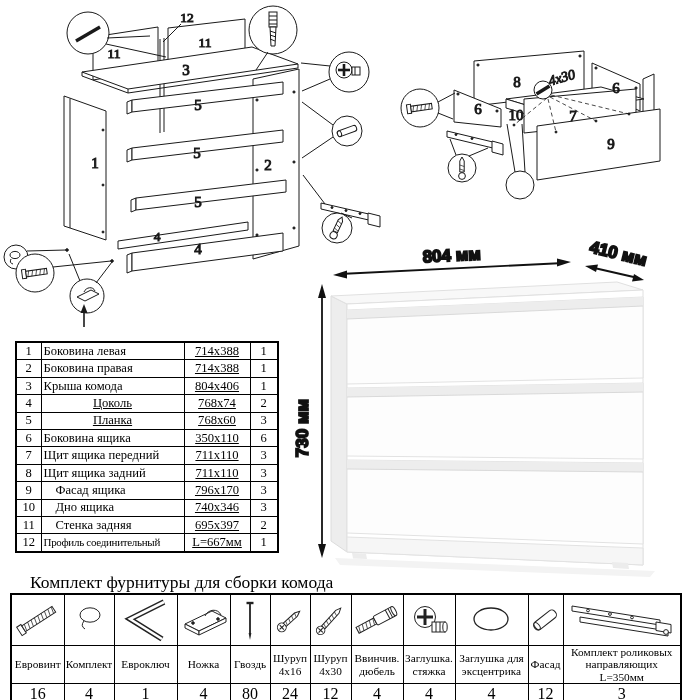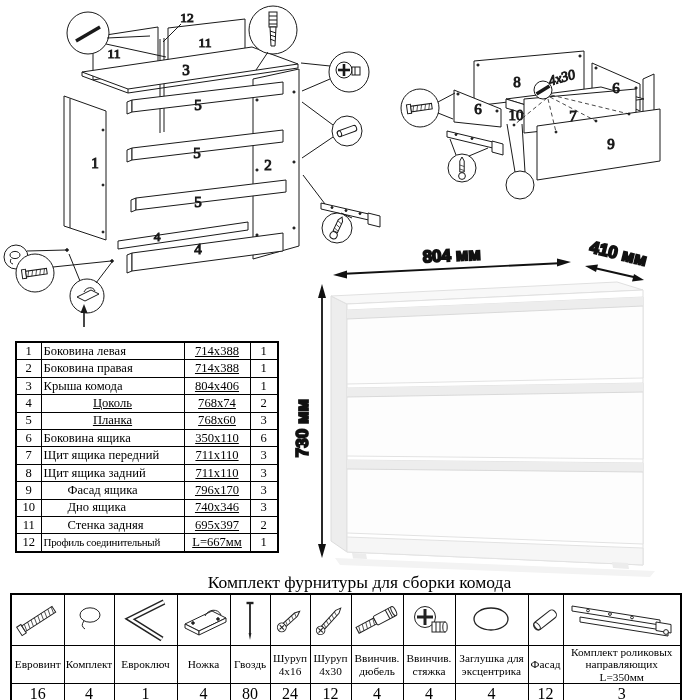--- a/index.html
+++ b/index.html
@@ -9,25 +9,25 @@
   .num{font-family:"Liberation Serif", serif;font-size:15px;fill:#111;}
   .numsm{font-family:"Liberation Serif", serif;font-size:13.5px;fill:#111;}
   .dim{font-family:"Liberation Sans", sans-serif;font-weight:bold;font-size:17px;fill:#111;}
   .note{font-family:"Liberation Serif", serif;font-style:italic;font-size:14px;fill:#111;}
 
   table.parts{position:absolute;left:15px;top:341px;z-index:2;border-collapse:collapse;
       border:2px solid #000;table-layout:fixed;width:262px;background:#fff;}
   table.parts td{border:1px solid #000;height:16.4px;padding:0 2px;font-size:12.6px;
       line-height:1;white-space:nowrap;overflow:hidden;}
   table.parts td.c{text-align:center;padding:0;}
-  table.parts td.ind{padding-left:26px;}
+  table.parts td.ind{padding-left:14px;}
   table.parts td.cen{text-align:center;text-decoration:underline;}
   table.parts td.cond{font-size:11px;letter-spacing:-0.3px;}
 
-  .hw-title{position:absolute;left:30px;top:572px;width:659px;z-index:2;text-align:center;
+  .hw-title{position:absolute;left:30px;top:572px;width:659px;z-index:2;
       font-size:17.5px;font-family:"Liberation Serif", serif;}
 
   table.hw{position:absolute;left:10px;top:593px;z-index:2;border-collapse:collapse;
       border:2px solid #000;table-layout:fixed;width:670px;background:#fff;}
   table.hw td{border:1px solid #000;text-align:center;vertical-align:middle;padding:0;}
   table.hw tr.icons td{height:50px;}
   table.hw tr.names td{height:28px;font-size:11.3px;line-height:1.1;padding:0 1px;}
   table.hw tr.qtys td{height:20px;font-size:16px;}
   .ic{display:block;margin:0 auto;}
 </style>
@@ -529,21 +529,21 @@
   </tr>
   <tr class="names">
     <td>Евровинт</td>
     <td>Комплект</td>
     <td>Евроключ</td>
     <td>Ножка</td>
     <td>Гвоздь</td>
     <td>Шуруп 4x16</td>
     <td>Шуруп 4x30</td>
     <td>Ввинчив. дюбель</td>
-    <td>Ввинчив. стяжка</td>
+    <td>Заглушка. стяжка</td>
     <td>Заглушка для эксцентрика</td>
     <td>Фасад</td>
     <td>Комплект роликовых направляющих L=350мм</td>
   </tr>
   <tr class="qtys">
     <td>16</td>
     <td>4</td>
     <td>1</td>
     <td>4</td>
     <td>80</td>

